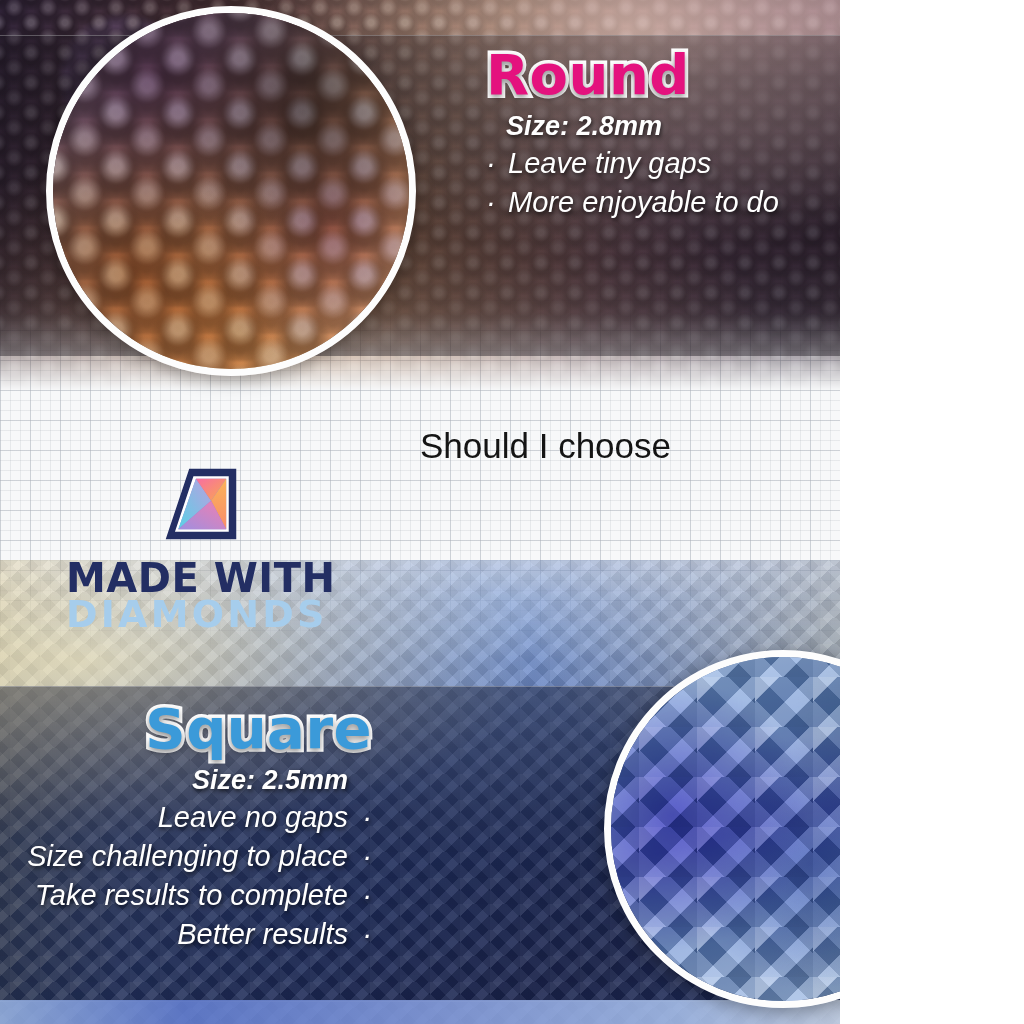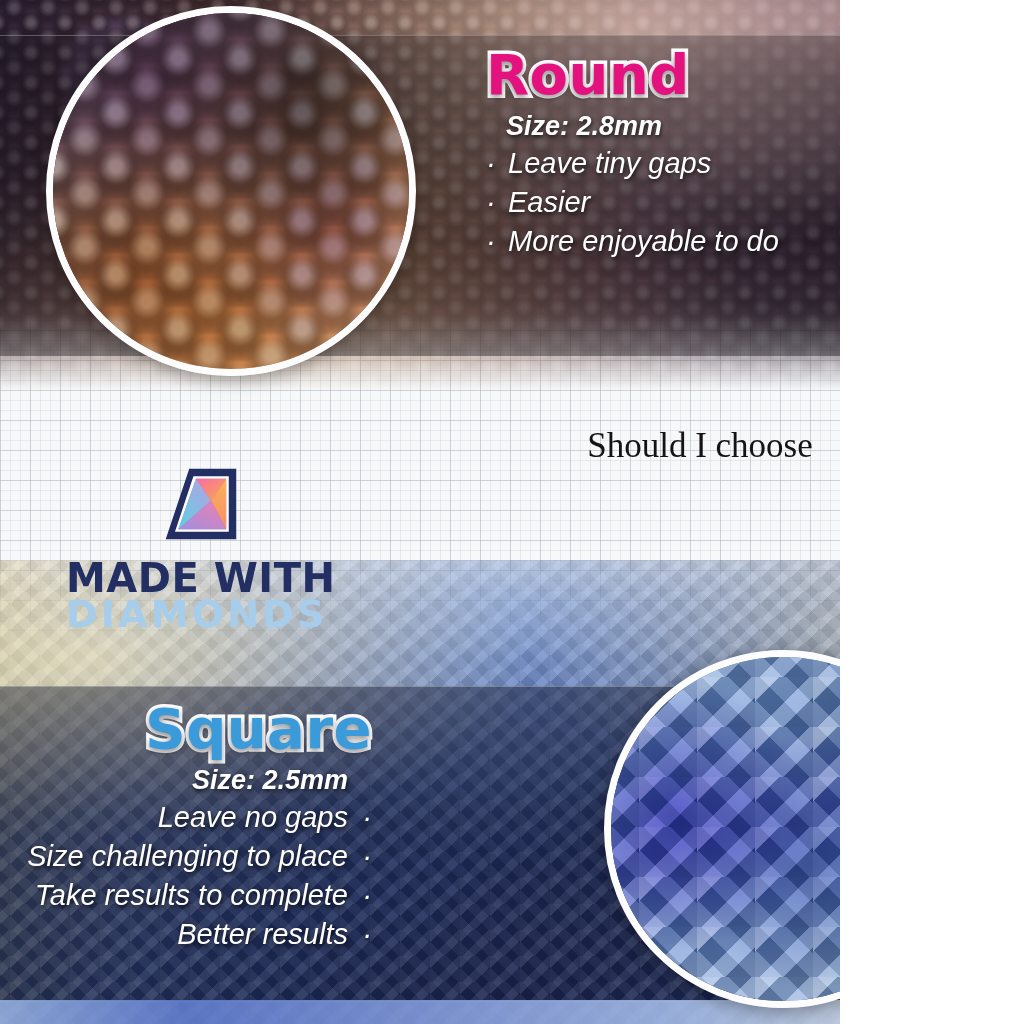--- a/index.html
+++ b/index.html
@@ -224,24 +224,24 @@
     text-shadow:1px 2px 4px rgba(0,0,0,.75);
     white-space:nowrap;
   }
   ul.feat.left li{padding-left:0;}
   ul.feat.left li .dot{display:inline-block;width:22px;text-align:left;}
   ul.feat.right li .dot{display:inline-block;width:24px;text-align:right;}
 
   
   .center-q{
     position:absolute;left:420px;top:424px;width:560px;
-    text-align:center;
+    text-align:left;
     font-size:35px;line-height:1.26;
     color:#141414;
-    font-family:Liberation Serif, serif;
+    font-family:Liberation Sans, sans-serif;
   }
   .center-q .ln{display:block;}
   .kw-square{color:#3b9ad9;}
   .kw-round{color:#e4127e;}
 
   
   .logo{position:absolute;left:66px;top:462px;display:flex;align-items:center;gap:14px;flex-direction:column;}
   .logo-mark{width:84px;height:84px;flex:0 0 auto;}
   .logo-words{display:flex;flex-direction:column;line-height:.92;}
   .logo-l1{
@@ -296,21 +296,20 @@
     <div class="lens-inner"></div>
     <div class="facets"></div>
     <div class="tint"></div>
   </div>
 
   <div class="round-block">
     <h2 class="title title-round">Round</h2>
     <p class="size-line">Size:  2.8mm</p>
     <ul class="feat left">
       <li><span class="dot">·</span><span>Leave tiny gaps</span></li>
-      <li><span class="dot">·</span><span>Easier</span></li>
       <li><span class="dot">·</span><span>More enjoyable to do</span></li>
     </ul>
   </div>
 
   <div class="square-block">
     <h2 class="title title-square">Square</h2>
     <p class="size-line">Size:  2.5mm</p>
     <ul class="feat right">
       <li><span>Leave no gaps</span><span class="dot">·</span></li>
       <li><span>Size challenging to place</span><span class="dot">·</span></li>

